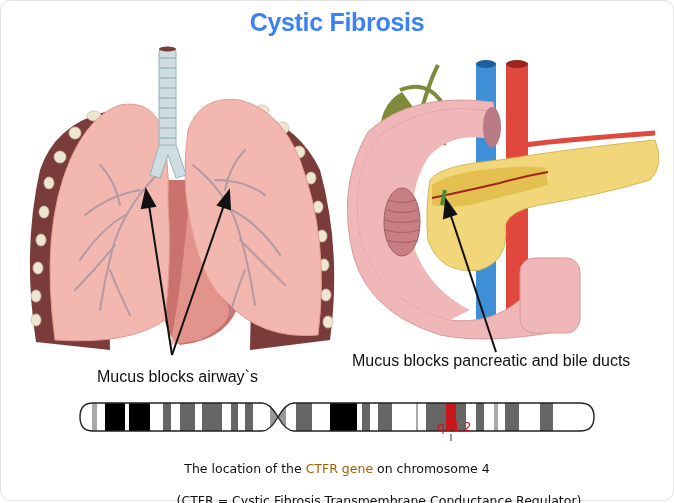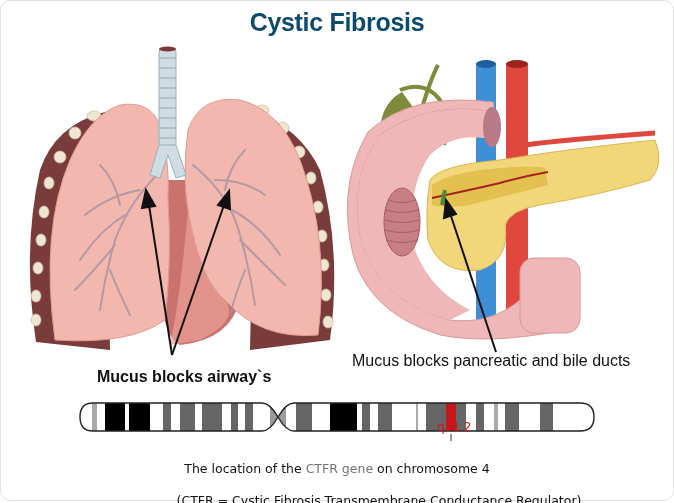--- a/index.html
+++ b/index.html
@@ -1,22 +1,22 @@
 <!DOCTYPE html>
 <html><head>
 <meta charset="utf-8">
 <style>
   html,body{margin:0;padding:0;background:#fff;}
   body{width:674px;height:503px;position:relative;overflow:hidden;font-family:"Liberation Sans",sans-serif;}
   .frame{position:absolute;left:0;top:0;width:672px;height:499px;border:1px solid #e2e2e2;border-radius:10px;background:#fff;}
-  .title{position:absolute;left:0;top:8px;width:674px;text-align:center;font-weight:bold;font-size:25px;color:#0c4a6e;letter-spacing:-0.3px;}
+  .title{position:absolute;left:0;top:8px;width:674px;text-align:center;font-weight:bold;font-size:25px;color:#3b82f6;letter-spacing:-0.3px;}
   .caption{position:absolute;font-size:16px;color:#111;}
   .illus{position:absolute;left:0;top:0;}
   .loc{position:absolute;left:0;width:674px;text-align:center;font-family:"DejaVu Sans",sans-serif;font-size:12.5px;color:#111;}
-  .red{color:#737373;}
+  .red{color:#a16207;}
   .band-label{position:absolute;font-family:"DejaVu Sans",sans-serif;font-size:12px;color:#c8171c;}
 </style>
 </head>
 <body>
 
 <div class="frame"></div>
 
 <div class="title">Cystic Fibrosis</div>
 
 <svg class="illus" width="674" height="503" viewBox="0 0 674 503">
@@ -126,21 +126,21 @@
   <path d="M432,185 Q450,172 500,168 Q530,165 545,168 L548,185 Q510,195 470,205 Q445,208 432,205 Z" fill="#e3c04f"></path>
   <path d="M432,198 Q470,190 500,183 Q525,176 548,172" stroke="#a3231c" stroke-width="2" fill="none"></path>
   <path d="M445,190 L442,205" stroke="#4d8b3a" stroke-width="4"></path>
 
   <g stroke="#111" stroke-width="2" fill="#111">
     <line x1="496" y1="352" x2="450" y2="213"></line>
     <polygon points="446,200 444,218 456,214"></polygon>
   </g>
 </svg>
 
-<div class="caption" style="left:97px;top:368px;font-weight:bold;">Mucus blocks airway`s</div>
+<div class="caption" style="left:97px;top:368px;">Mucus blocks airway`s</div>
 <div class="caption" style="left:352px;top:352px;">Mucus blocks pancreatic and bile ducts</div>
 
 <svg class="illus" width="674" height="503" viewBox="0 0 674 503">
   <defs>
     <clipPath id="chrClip">
       <path d="M93,403 L262,403 Q270,403 278,417 Q286,403 294,403 L580,403 Q594,403 594,417 Q594,431 580,431 L294,431 Q286,431 278,417 Q270,431 262,431 L93,431 Q80,431 80,417 Q80,403 93,403 Z"></path>
     </clipPath>
   </defs>
   <rect x="80" y="403" width="515" height="28" fill="#ffffff" clip-path="url(#chrClip)"></rect>
   <g id="bands" clip-path="url(#chrClip)">

